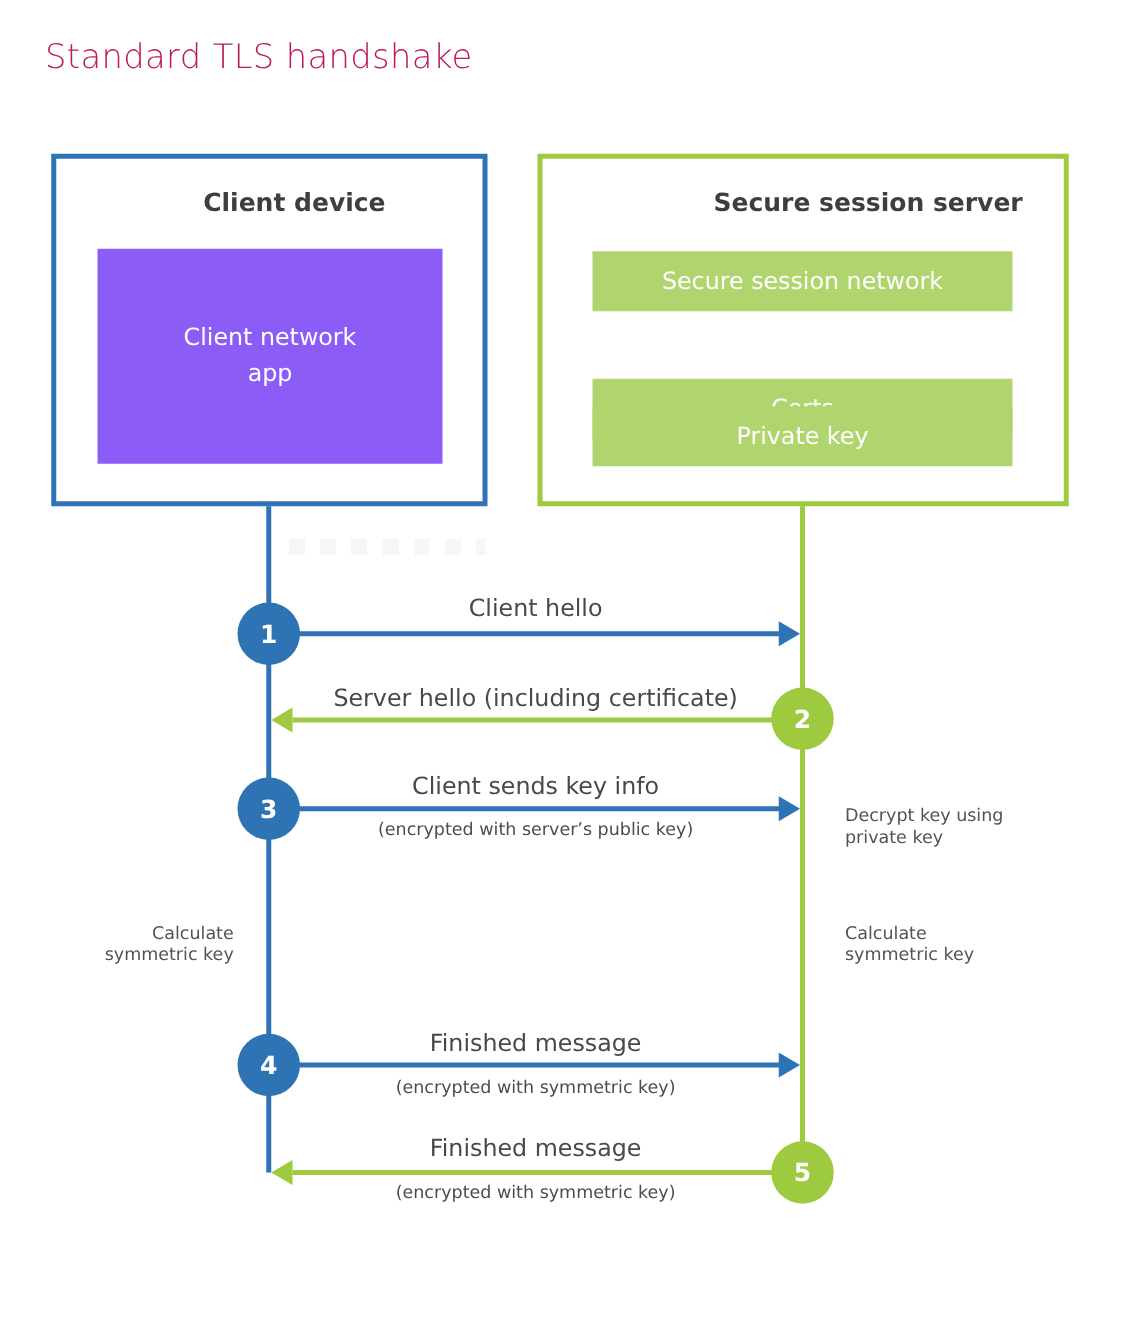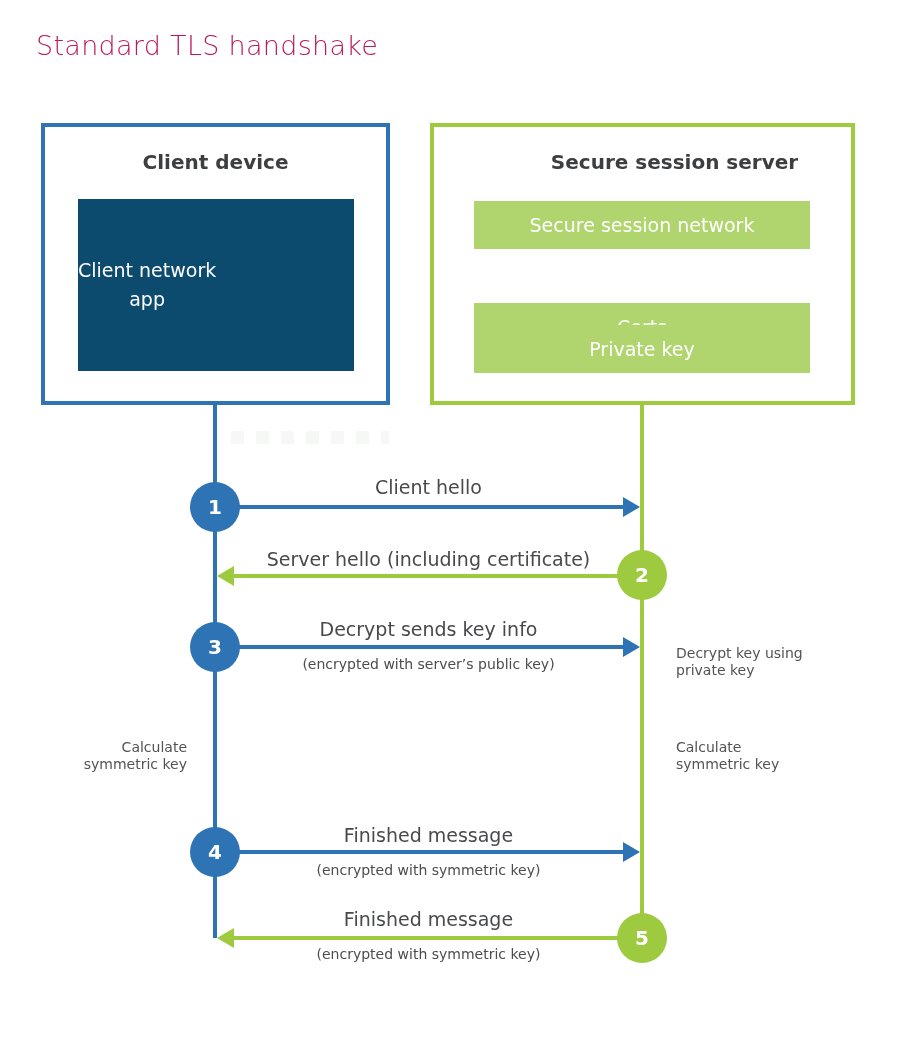--- a/index.html
+++ b/index.html
@@ -9,27 +9,27 @@
   }
   .abs { position:absolute; }
 
   
   .page-title { left:36px; top:30px; font-size:27px; font-weight:300; color:#be185d; letter-spacing:0.3px; }
 
   
   .entity-box { background:#ffffff; box-sizing:border-box; }
   .client-box { left:41px; top:123px; width:349px; height:282px; border:4px solid #2e73b3; }
   .server-box { left:430px; top:123px; width:425px; height:282px; border:4px solid #9dca3e; }
-  .entity-title { font-size:20px; font-weight:bold; color:#3d3e40; text-align:center; }
+  .entity-title { font-size:20px; font-weight:bold; color:#3d3e40; text-align:center;padding-left:20px; }
   .client-title { left:41px; top:150px; width:349px; }
   .server-title { left:430px; top:150px; width:489px; }
 
   .client-app {
-    left:78px; top:199px; width:276px; height:172px; background:#0c4a6e;
-    display:flex; align-items:center; justify-content:flex-start; text-align:center;
+    left:78px; top:199px; width:276px; height:172px; background:#8b5cf6;
+    display:flex; align-items:center; justify-content:center; text-align:center;
     color:#ffffff; font-size:19px; line-height:29px;
   }
   .server-bar {
     left:474px; width:336px; height:48px; background:#b1d56e;
     display:flex; align-items:center; justify-content:center;
     color:#ffffff; font-size:19px;
   }
   .bar-1 { top:201px; } .bar-2 { top:263px;margin-top:40px; } .bar-3 { top:325px; }
 
   
@@ -107,21 +107,21 @@
   <div class="abs msg-label" style="top:476px;">Client hello</div>
   <div class="abs hline blue" style="left:215px; top:505px; width:409px;"></div>
   <div class="abs arrowhead right blue" style="left:623px; top:497px;"></div>
   <div class="abs step-circle blue c1">1</div>
 
   <div class="abs msg-label" style="top:548px;">Server hello (including certificate)</div>
   <div class="abs hline green" style="left:234px; top:574px; width:408px;"></div>
   <div class="abs arrowhead left green" style="left:217px; top:566px;"></div>
   <div class="abs step-circle green c2">2</div>
 
-  <div class="abs msg-label" style="top:618px;">Decrypt sends key info</div>
+  <div class="abs msg-label" style="top:618px;">Client sends key info</div>
   <div class="abs hline blue" style="left:215px; top:645px; width:409px;"></div>
   <div class="abs arrowhead right blue" style="left:623px; top:637px;"></div>
   <div class="abs msg-sublabel" style="top:656px;">(encrypted with server’s public key)</div>
   <div class="abs step-circle blue c3">3</div>
 
   <div class="abs side-note note-right" style="top:631px;margin-top:14px;">
     <div>Decrypt key using</div>
     <div>private key</div>
   </div>
 

